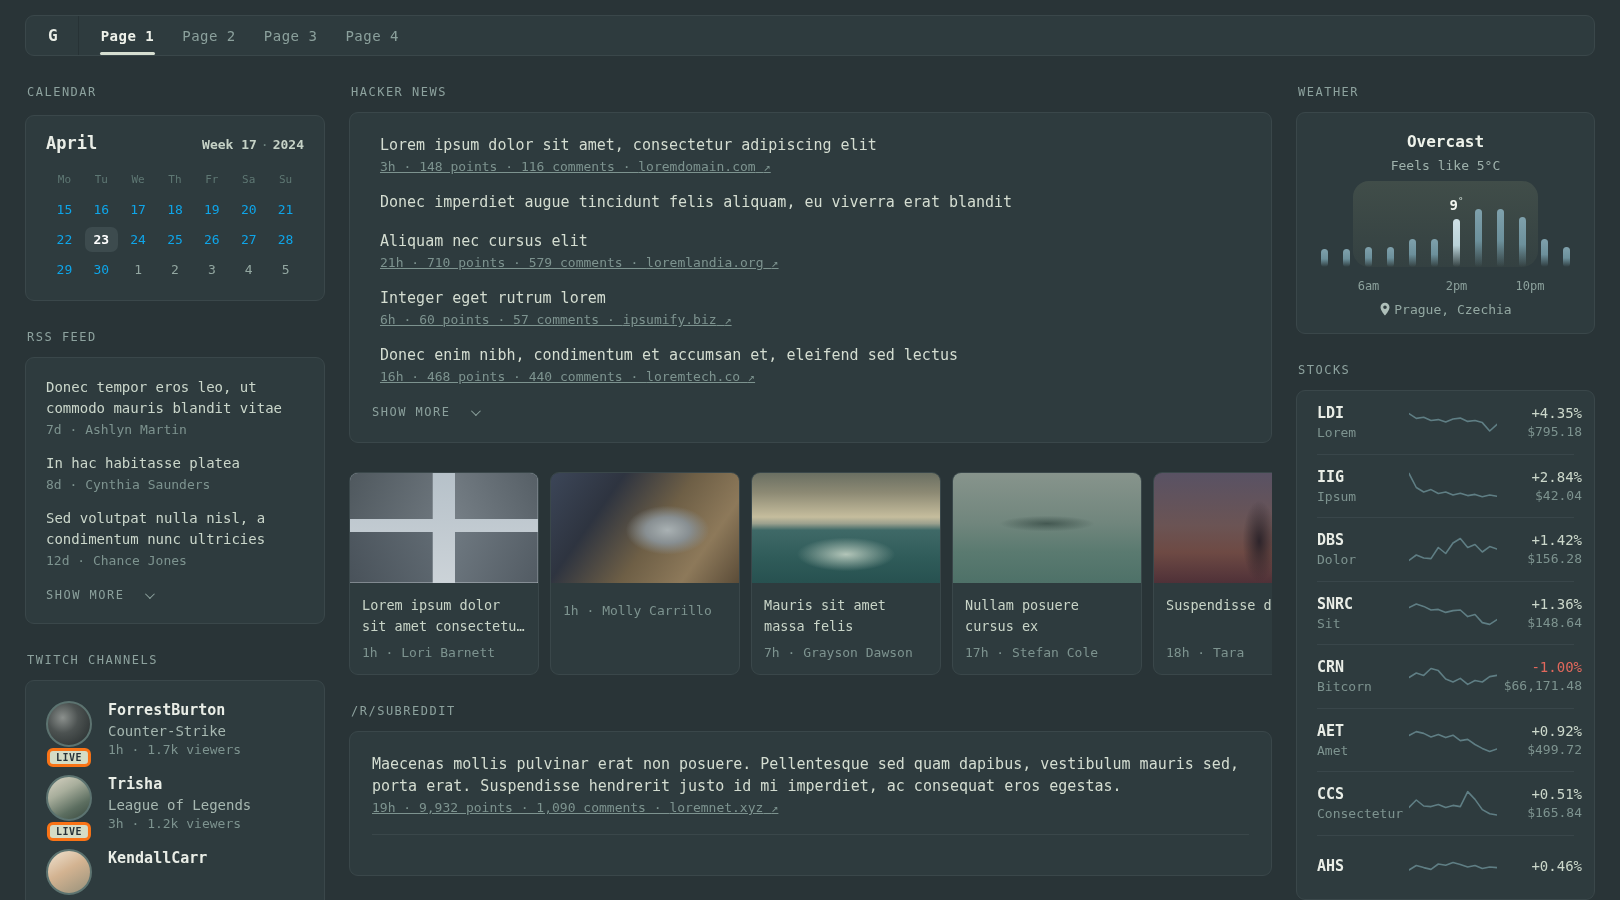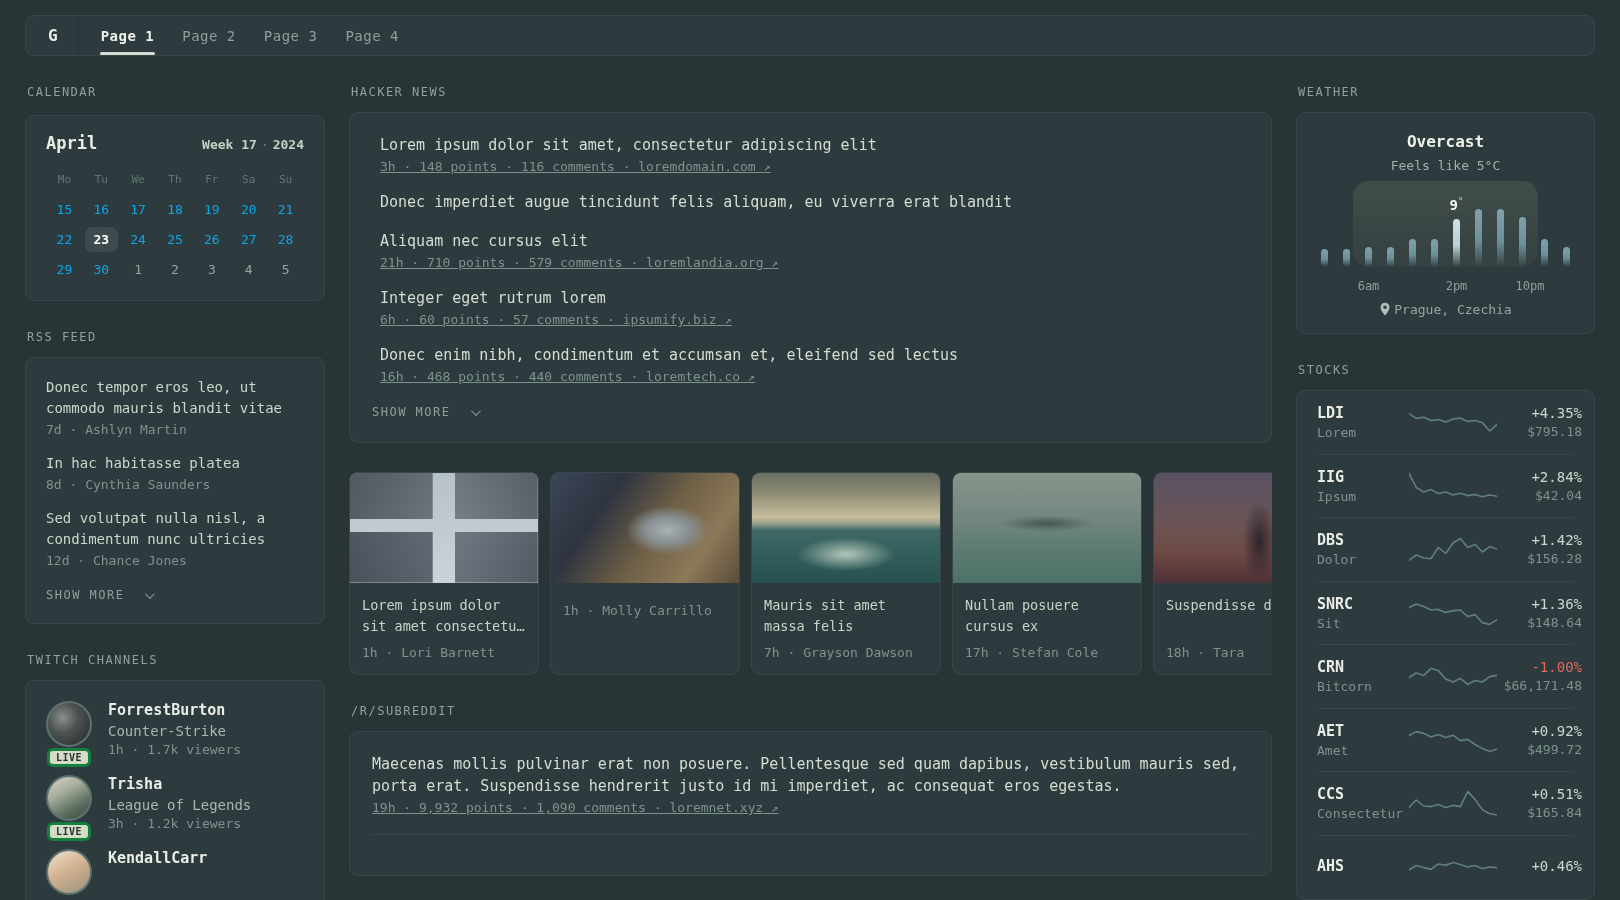--- a/index.html
+++ b/index.html
@@ -57,21 +57,21 @@
   
   .twitch { padding:20px; }
   .tw-row { display:flex; gap:16px; margin-bottom:18px; }
   .tw-avatar-wrap { position:relative; width:46px; flex:0 0 46px; }
   .tw-avatar { width:46px; height:46px; border-radius:50%; border:2px solid #5c7370; cursor:pointer; }
   .av-1 { background:radial-gradient(circle at 35% 35%, #8b908d 0%, #4c5251 40%, #23292a 100%); }
   .av-2 { background:linear-gradient(150deg, #d9d4c4 0%, #a8ae9c 35%, #5c6e60 70%, #39493f 100%); }
   .av-3 { background:linear-gradient(150deg, #efe3d1 0%, #d3b391 45%, #97917b 100%); }
   .live-badge { position:absolute; left:50%; transform:translateX(-50%); bottom:-10px;
                 background:#d5dcc6; color:#273138; font-size:10px; font-weight:bold;
-                letter-spacing:0.5px; padding:1px 6px; border-radius:6px; border:3px solid #15803d; }
+                letter-spacing:0.5px; padding:1px 6px; border-radius:6px; border:3px solid #f97316; }
   .tw-name { font-size:15px; font-weight:bold; color:#e9ede6; cursor:pointer; }
   .tw-game { font-size:14px; color:#a7b8b1; margin-top:4px; }
   .tw-meta { font-size:13px; color:#7d938f; margin-top:3px; }
 
   
   .hn { padding:21px 22px; }
   .hn-item { margin-bottom:17px;margin-left:8px; }
   .hn-title { display:block; font-size:15px; line-height:22px; color:#d4ddd1; cursor:pointer; }
   .hn-meta { font-size:13px; color:#7d938f; margin-top:3px;text-decoration:underline; }
   .hn-meta a { color:#7d938f; text-decoration:none; cursor:pointer; }

